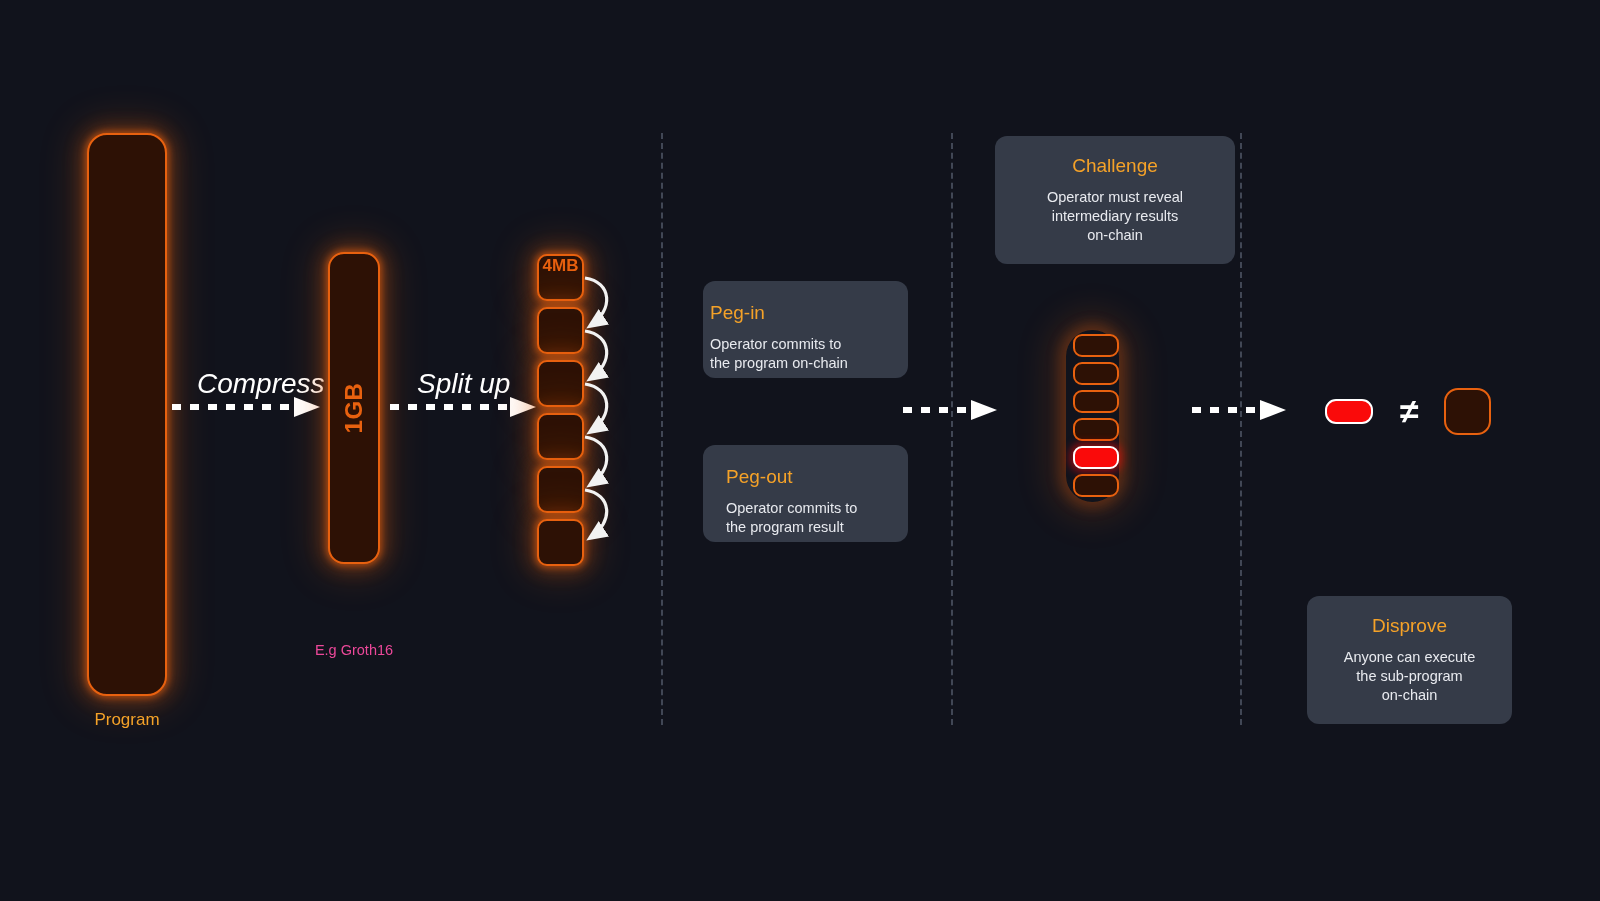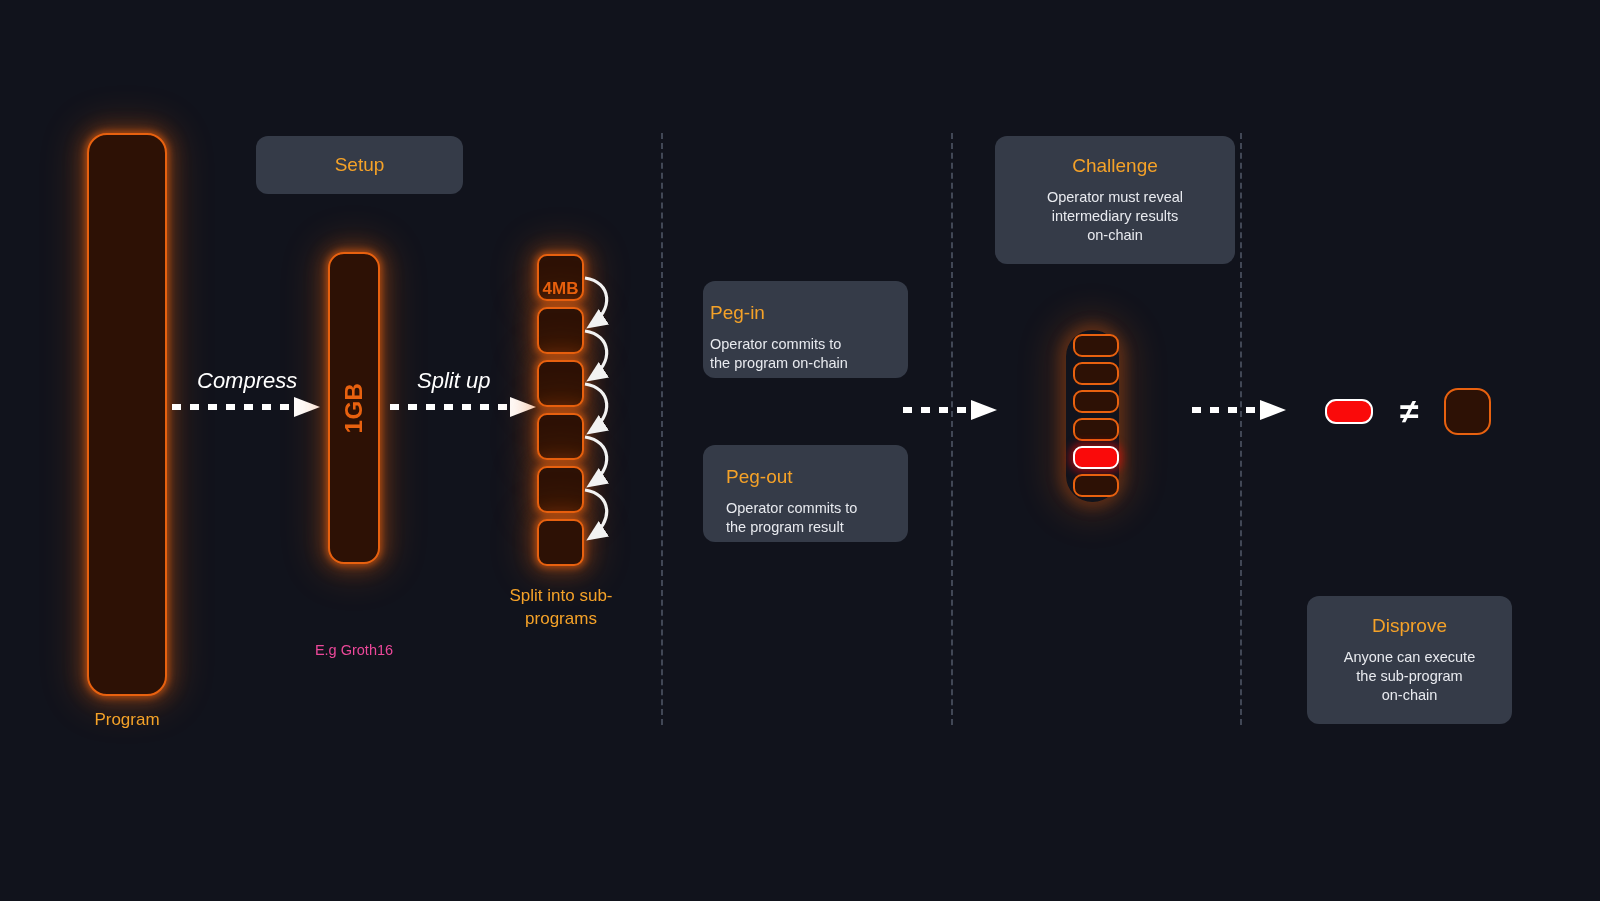--- a/index.html
+++ b/index.html
@@ -92,21 +92,21 @@
     font-size: 24px;
     font-weight: 700;
     letter-spacing: .5px;
     white-space: nowrap;
   }
 
   
   .subbox {
     border-radius: 10px;
     display: flex;
-    align-items: flex-end;
+    align-items: flex-start;
     justify-content: center;
   }
   .subbox .sublabel {
     color: #e8610f;
     font-size: 17px;
     font-weight: 700;
   }
 
   
   .pill {
@@ -162,42 +162,39 @@
     color: #ec4899;
     font-size: 14.5px;
     line-height: 20px;
   }
 
   
   .arrow-wrap { position: absolute; }
   .arrow-label {
     position: absolute;
     color: #ffffff;
-    font-size: 22px;
+    font-size: 28px;
     font-style: italic;
     white-space: nowrap;
   }
 
   svg { display: block; overflow: visible; }
 </style>
 </head>
 <body>
 
 <div id="stage">
 
   <div class="divider" style="left:661px; top:133px; height:592px;"></div>
   <div class="divider" style="left:951px; top:133px; height:592px;"></div>
   <div class="divider" style="left:1240px; top:133px; height:592px;"></div>
 
   <div class="glowbox program-block" style="left:87px; top:133px; width:80px; height:563px;"></div>
   <div class="caption" style="left:47px; top:708px; width:160px;">Program</div>
 
-  <div class="card setup" style="left:256px; top:136px; width:207px; height:58px;">
-    <div class="card-title">Setup</div>
-  </div>
 
   <div class="arrow-label" style="left:197px; top:368px;">Compress</div>
   <div class="arrow-wrap" style="left:172px; top:395px; width:150px; height:24px;">
     <svg width="150" height="24" viewBox="0 0 150 24">
       <line x1="0" y1="12" x2="124" y2="12" stroke="#ffffff" stroke-width="6" stroke-dasharray="9 9"></line>
       <polygon points="122,2 148,12 122,22" fill="#ffffff"></polygon>
     </svg>
   </div>
 
   <div class="glowbox snark-block" style="left:328px; top:252px; width:52px; height:312px;">
@@ -232,24 +229,20 @@
       <g fill="none" stroke="#f2f2f2" stroke-width="3.2" marker-end="url(#curvehead)">
         <path d="M7,28 C34,32 36,60 12,76"></path>
         <path d="M7,81 C34,85 36,113 12,129"></path>
         <path d="M7,134 C34,138 36,166 12,182"></path>
         <path d="M7,187 C34,191 36,219 12,235"></path>
         <path d="M7,240 C34,244 36,272 12,288"></path>
       </g>
     </svg>
   </div>
 
-  <div class="caption" style="left:481px; top:584px; width:160px;">
-    <div>Split into sub-</div>
-    <div>programs</div>
-  </div>
 
   <div class="card left" style="left:703px; top:281px; width:205px; height:97px; padding:20px 7px;">
     <div class="card-title">Peg-in</div>
     <div class="card-body">
       <div>Operator commits to</div>
       <div>the program on-chain</div>
     </div>
   </div>
 
   <div class="card left" style="left:703px; top:445px; width:205px; height:97px; padding:20px 23px;">

